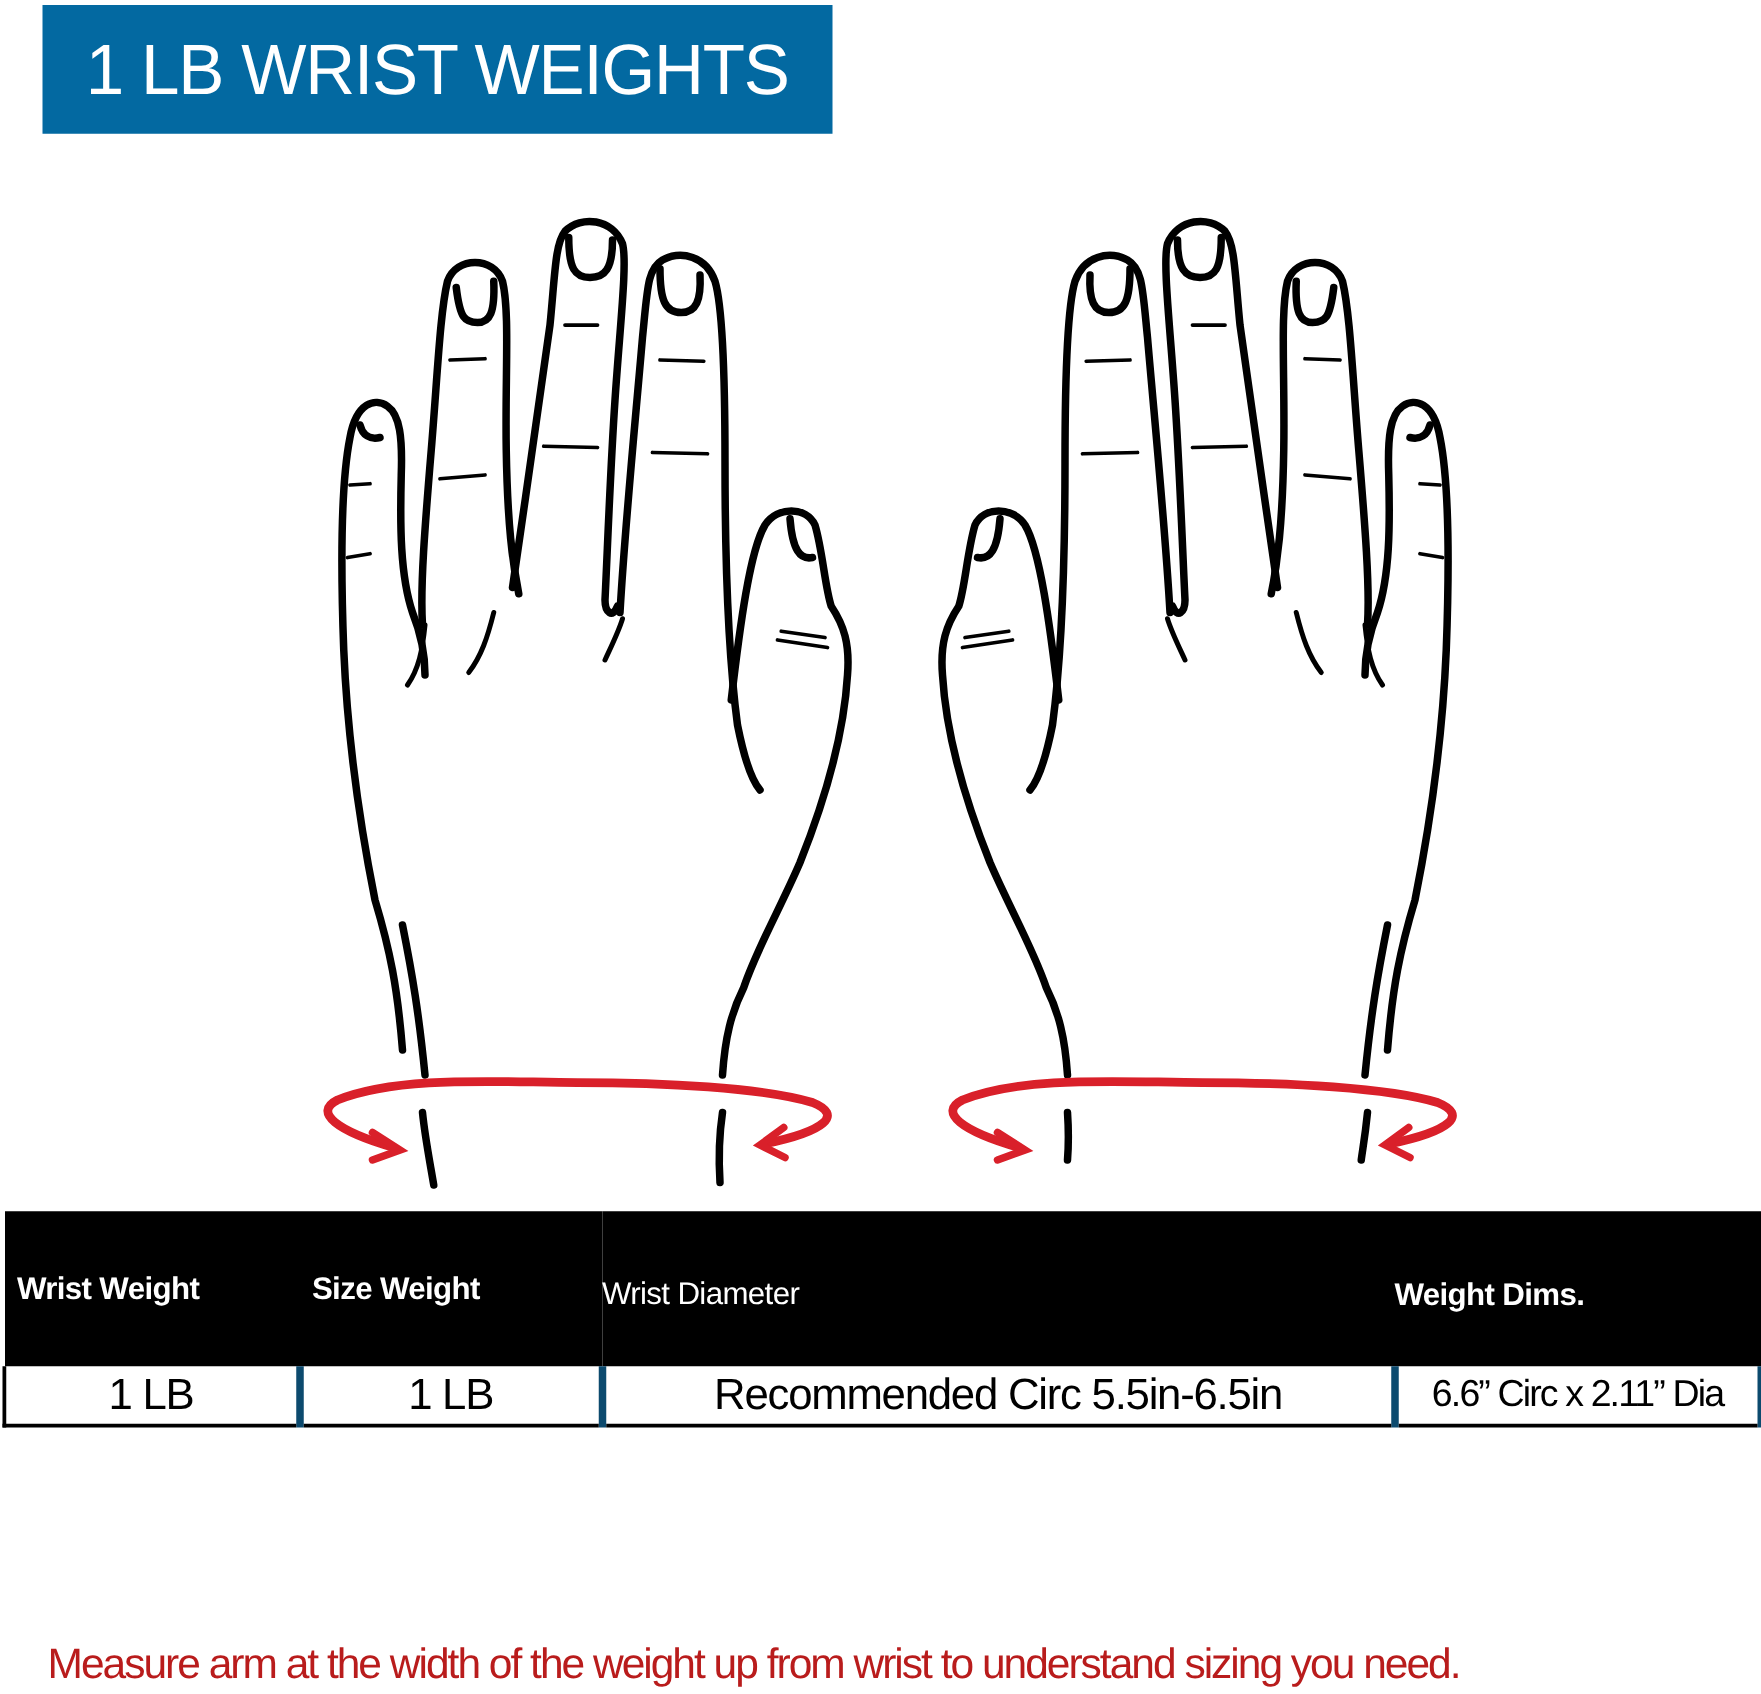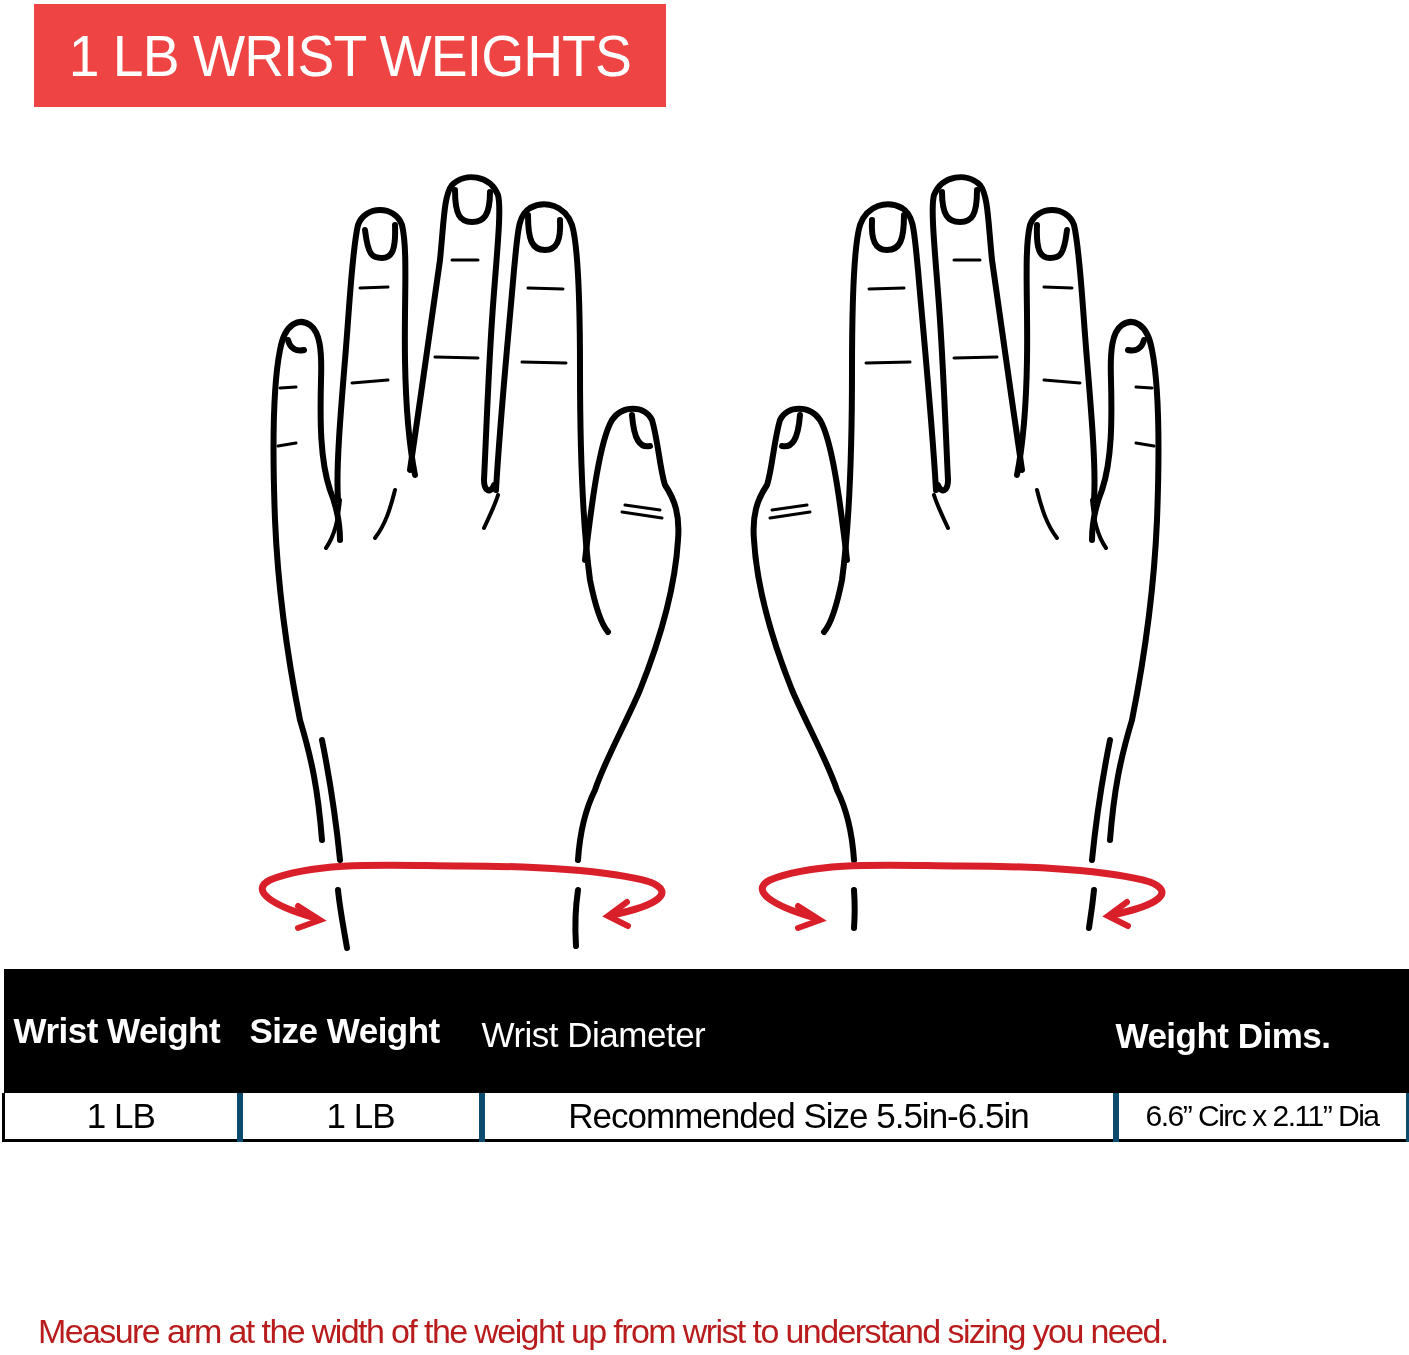--- a/index.html
+++ b/index.html
@@ -14,21 +14,21 @@
       overflow: hidden;
       font-family: "Liberation Sans", sans-serif;
       color: #000;
     }
     .title-banner {
       position: absolute;
       left: 34px;
       top: 4px;
       width: 632px;
       height: 103px;
-      background: #ef4444;
+      background: #0369a1;
       display: flex;
       align-items: center;
       justify-content: center;
     }
     .title-text {
       color: #ffffff;
       font-size: 57px;
       letter-spacing: -1px;
       font-weight: normal;
       white-space: nowrap;
@@ -47,21 +47,21 @@
       top: 969px;
       width: 1405px;
       border-collapse: collapse;
       table-layout: fixed;
     }
     .spec-table th {
       background: #000;
       color: #fff;
       height: 114px;
       font-weight: bold;
-      font-size: 35px;
+      font-size: 25px;
       padding: 0;
       white-space: nowrap;
       letter-spacing: -0.5px;
     }
     .spec-table th.c1 { text-align: left; padding-left: 10px; padding-top: 0; vertical-align: middle; }
     .spec-table th.c2 { text-align: left; padding-left: 10px; vertical-align: middle; }
     .spec-table th.c3 { text-align: left; font-weight: normal; vertical-align: middle; padding-top: 8px;}
     .spec-table th.c4 { text-align: left; padding-right: 26px; vertical-align: middle; padding-top: 10px; }
     .spec-table td {
       height: 46px;
@@ -196,19 +196,19 @@
       <th class="c1">Wrist Weight</th>
       <th class="c2">Size Weight</th>
       <th class="c3">Wrist Diameter</th>
       <th class="c4">Weight Dims.</th>
     </tr>
   </thead>
   <tbody>
     <tr>
       <td>1 LB</td>
       <td>1 LB</td>
-      <td>Recommended Size 5.5in-6.5in</td>
+      <td>Recommended Circ 5.5in-6.5in</td>
       <td class="dims">6.6” Circ x 2.11” Dia</td>
     </tr>
   </tbody>
 </table>
 
 <div class="footnote">Measure arm at the width of the weight up from wrist to understand sizing you need.</div>
 
 </body></html>

